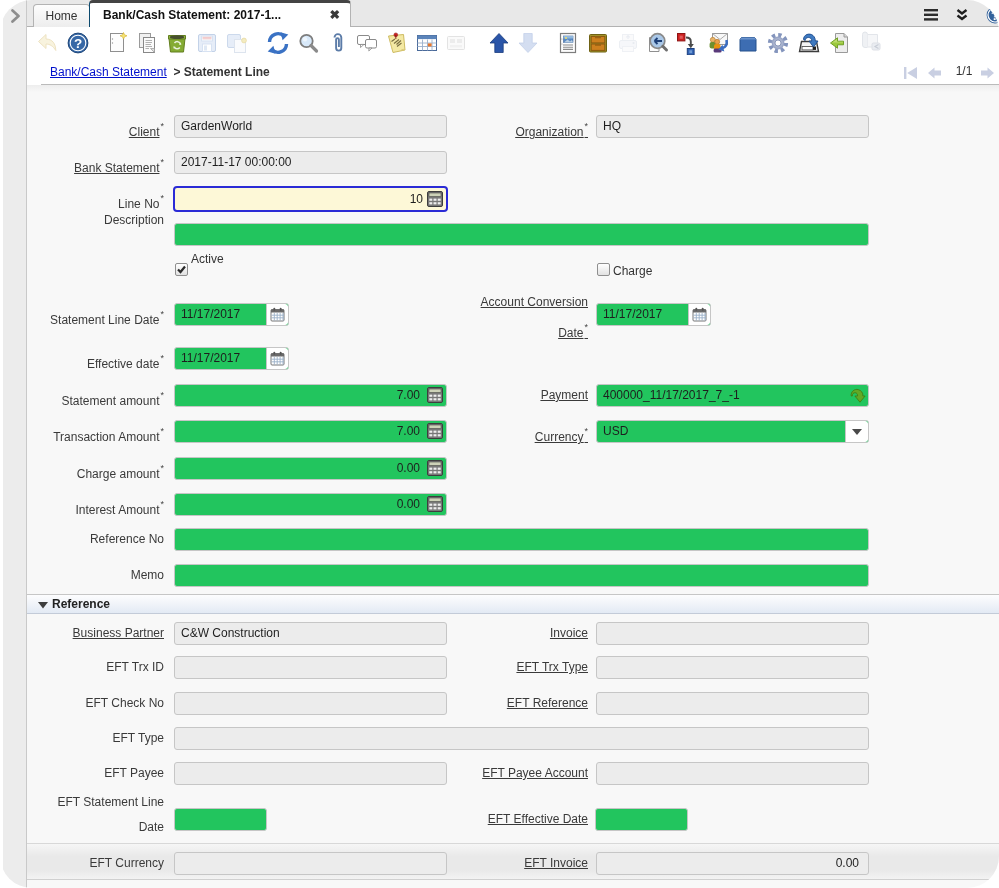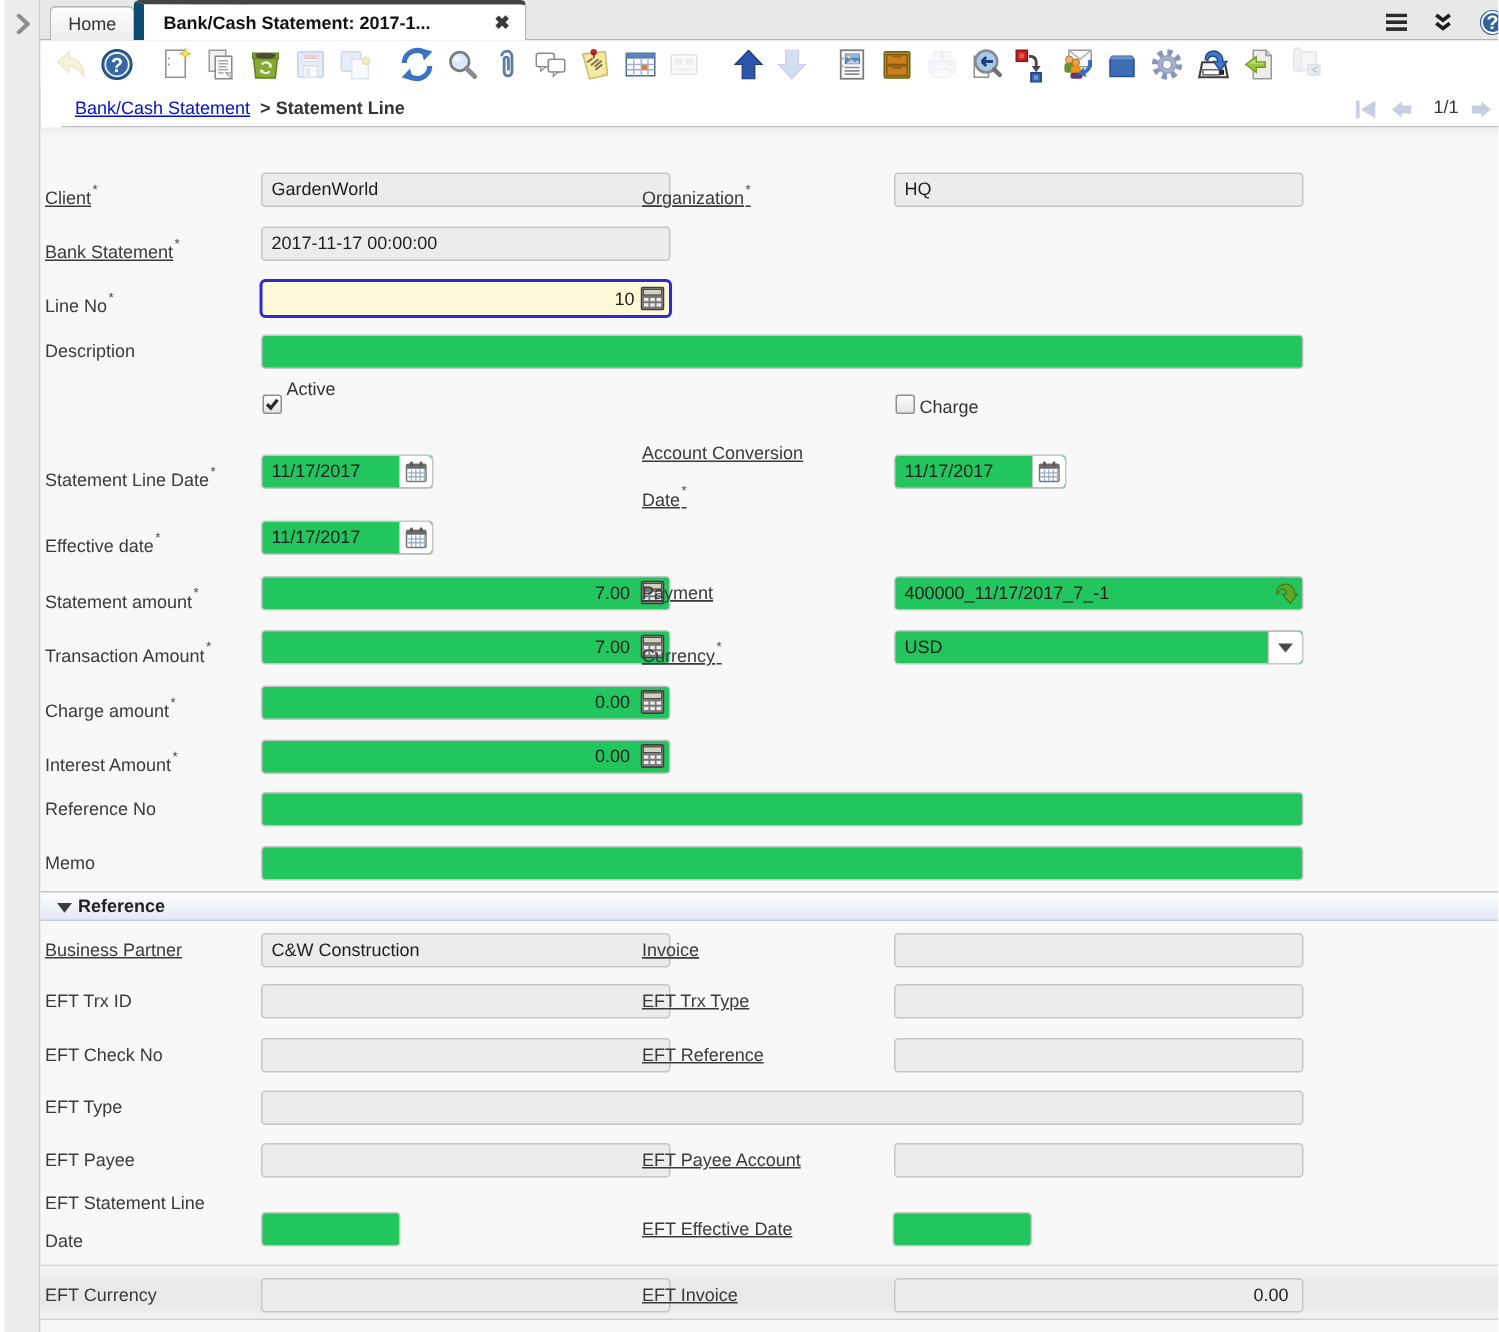--- a/index.html
+++ b/index.html
@@ -1,35 +1,35 @@
 <!DOCTYPE html>
 <html><head><meta charset="utf-8">
 <style>
 html,body{margin:0;padding:0;}
 #pg{position:relative;width:999px;height:888px;overflow:hidden;background:#fff;
-    font-family:"Liberation Sans",sans-serif;}
+    font-family:"Liberation Sans",sans-serif;border-radius:32px;}
 #sidebar{position:absolute;left:3px;top:0;width:23px;height:888px;background:#ececec;
     border-right:1px solid #c9c9c9;}
 #topband{position:absolute;left:27px;top:0;width:972px;height:26px;background:#e8e8e8;
     border-bottom:1px solid #b2b2b2;}
 #toolbar{position:absolute;left:27px;top:27px;width:972px;height:31px;background:#fff;}
 #crumb{position:absolute;left:41px;top:58px;width:972px;height:26px;background:#fff;
     border-bottom:1px solid #bbb;font-size:12px;padding-left:44px;}
 #content{position:absolute;left:27px;top:85px;width:972px;height:803px;
     background:linear-gradient(180deg,#ededed 0,#f8f8f8 7px,#f8f8f8 100%);}
 .tab{position:absolute;font-size:12px;color:#333;text-align:center;}
 #tabhome{left:33px;top:4px;width:55px;height:22px;line-height:22px;
     border:1px solid #b3b3b3;border-bottom:none;border-radius:4px 4px 0 0;
     background:linear-gradient(180deg,#fdfdfd, #ededed);}
 #tabsel{left:89px;top:0;width:262px;height:27px;line-height:25px;background:#fff;
-    border-top:3px solid #444;border-left:7px solid #0c4a6e;border-right:1px solid #b3b3b3;
+    border-top:3px solid #444;border-left:1px solid #0c4a6e;border-right:1px solid #b3b3b3;
     border-radius:4px 4px 0 0;font-weight:bold;color:#111;font-size:12px;text-align:left;
     padding-left:13px;box-sizing:border-box;}
 #tabsel .x{position:absolute;right:10px;top:0;font-weight:bold;color:#3a3a3a;font-size:12.5px;}
-.lb{position:absolute;font-size:12px;color:#3a3a3a;line-height:23px;}
+.lb{position:absolute;font-size:12px;color:#3a3a3a;text-align:right;line-height:23px;}
 .lb1{left:30px;width:134px;}
 .lb2{left:428px;width:160px;text-decoration:underline;}
 .ul{text-decoration:underline;}
 .st{font-size:9px;vertical-align:7px;color:#444;margin-left:1px;letter-spacing:0;}
 .fld{position:absolute;box-sizing:border-box;height:23px;border:1px solid #c6c6c6;
     border-radius:3px;background:#22c55e;font-size:12px;color:#1e1e1e;padding:0 6px;
     line-height:21px;white-space:nowrap;overflow:hidden;}
 .ro{background:#ececec;}
 .f1{left:174px;width:273px;}
 .f2{left:596px;width:273px;}
@@ -285,21 +285,21 @@
               <rect x="2.3" y="7.6" width="3" height="2.2"></rect>
               <rect x="6.5" y="7.6" width="3" height="2.2"></rect>
               <rect x="10.7" y="7.6" width="3" height="2.2"></rect>
               <rect x="2.3" y="11.2" width="3" height="2.2"></rect>
               <rect x="6.5" y="11.2" width="3" height="2.2"></rect>
               <rect x="10.7" y="11.2" width="3" height="2.2"></rect>
             </g>
           </svg>
         </span></div>
 
-  <div class="lb lb1" style="top:223px">Description</div>
+  <div class="lb lb1" style="top:209px">Description</div>
   <div class="fld fw" style="top:223px"></div>
 
   <div class="cb" style="left:175px;top:263px;">
         <svg width="11" height="11" viewBox="0 0 11 11" style="position:absolute;left:0;top:0">
           <path d="M2 5.5 L4.5 8 L9 2.5" fill="none" stroke="#2b2b2b" stroke-width="2.2"></path>
         </svg>
       </div>
   <div class="cblb" style="left:191px;top:252px;">Active</div>
   <div class="cb" style="left:597px;top:263px;"></div>
   <div class="cblb" style="left:613px;top:264px;">Charge</div>

